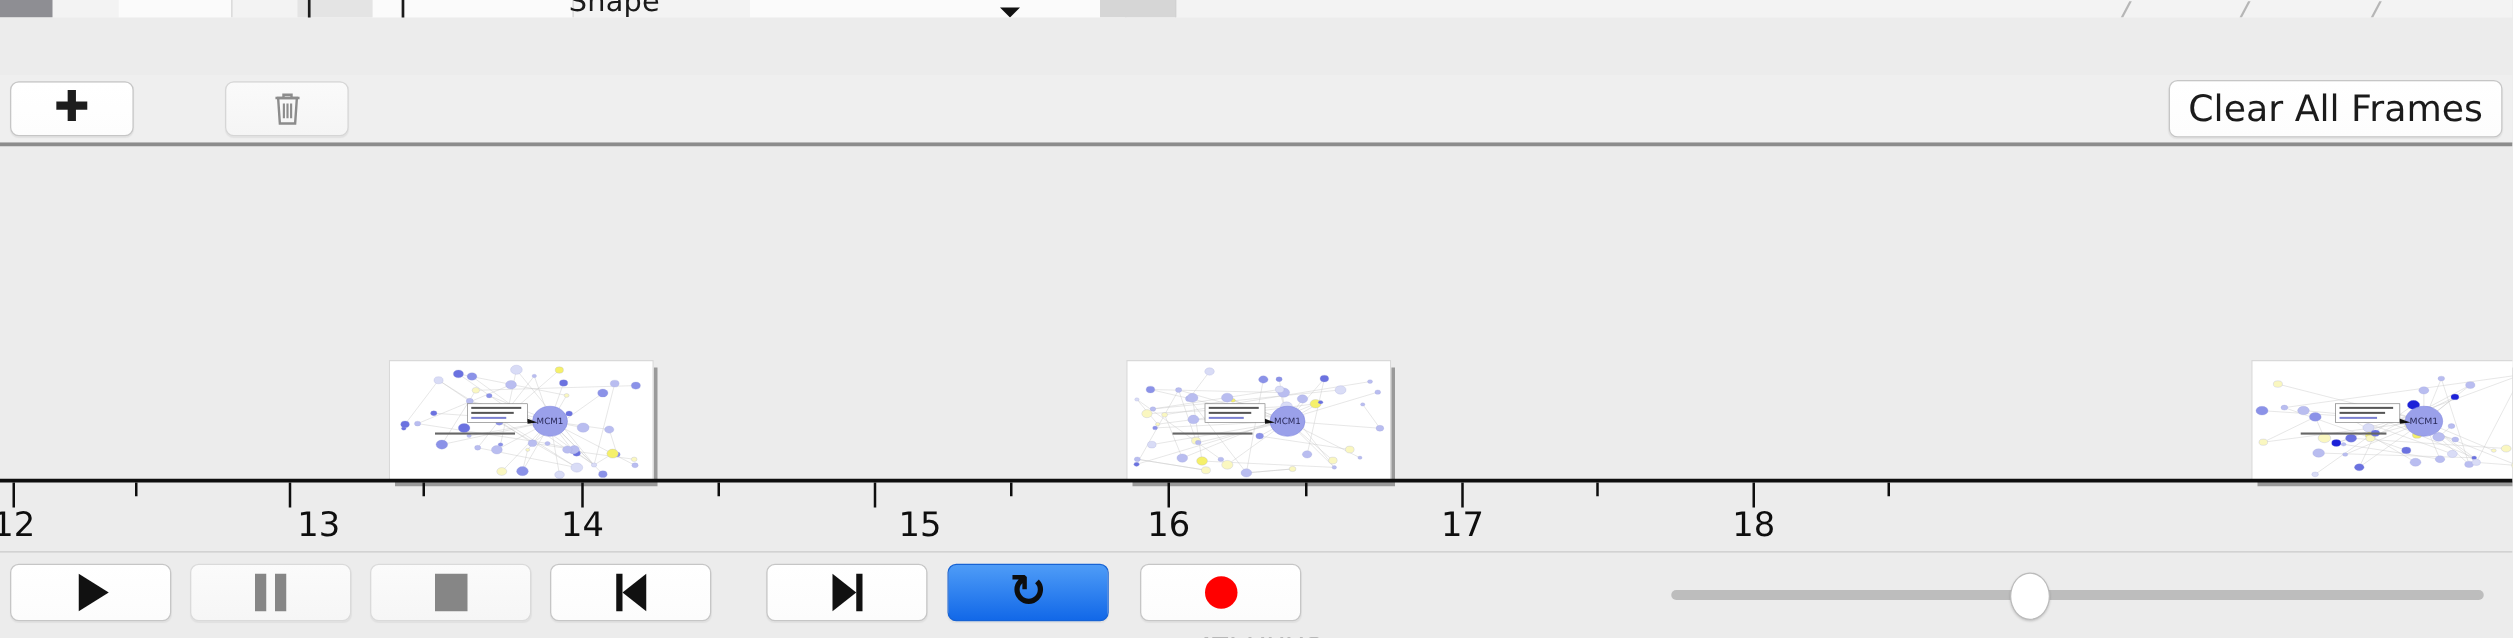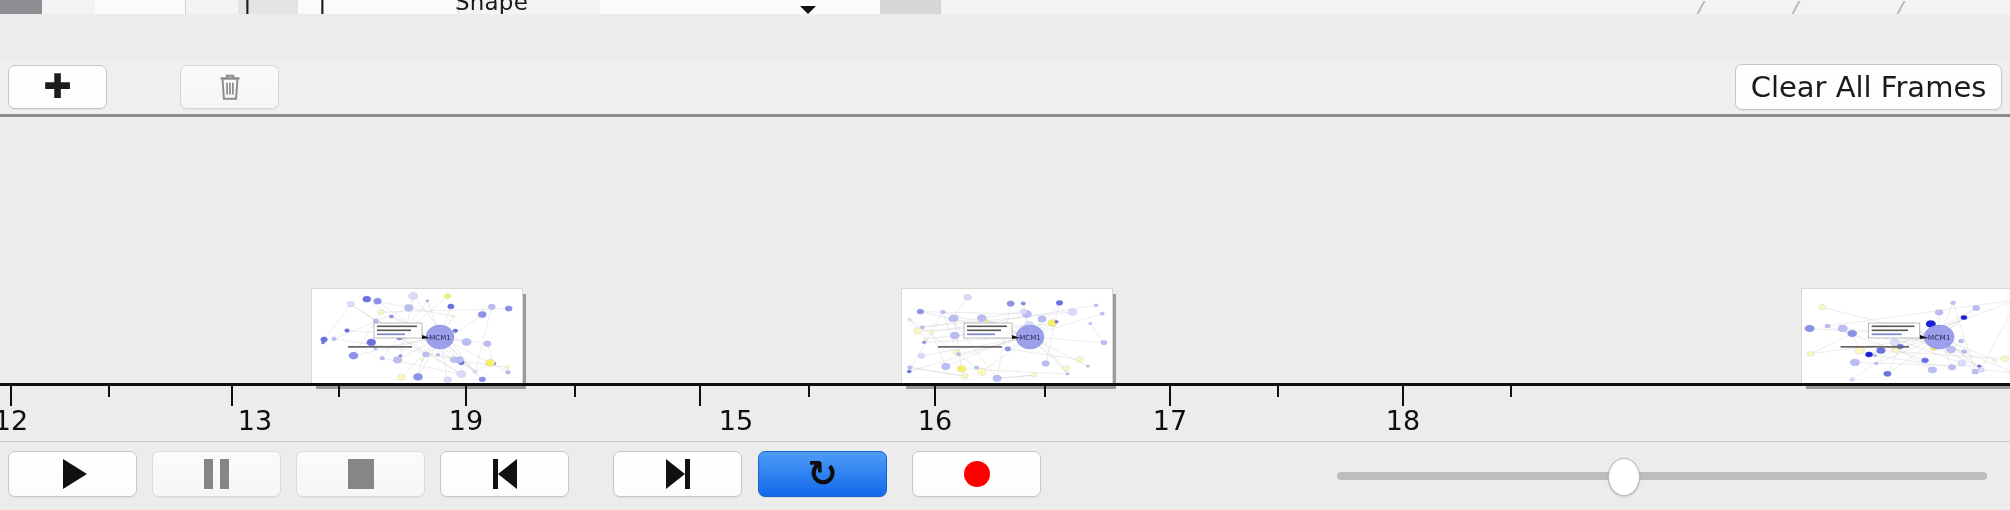--- a/index.html
+++ b/index.html
@@ -497,21 +497,21 @@
     <div class="axis">
       <div class="line"></div>
       <div id="ticks-container">
           <div class="tick major" style="left: 10px;"></div>
           <div class="tlabel" style="left: 11px;">12</div>
           <div class="tick minor" style="left: 108px;"></div>
           <div class="tick major" style="left: 231px;"></div>
           <div class="tlabel" style="left: 232px; margin-left: 23px;">13</div>
           <div class="tick minor" style="left: 338px;"></div>
           <div class="tick major" style="left: 465px;"></div>
-          <div class="tlabel" style="left: 466px;">19</div>
+          <div class="tlabel" style="left: 466px;">14</div>
           <div class="tick minor" style="left: 574px;"></div>
           <div class="tick major" style="left: 699px;"></div>
           <div class="tlabel" style="left: 736px;">15</div>
           <div class="tick minor" style="left: 808px;"></div>
           <div class="tick major" style="left: 934px;"></div>
           <div class="tlabel" style="left: 935px;">16</div>
           <div class="tick minor" style="left: 1044px;"></div>
           <div class="tick major" style="left: 1169px;"></div>
           <div class="tlabel" style="left: 1170px;">17</div>
           <div class="tick minor" style="left: 1277px;"></div>

